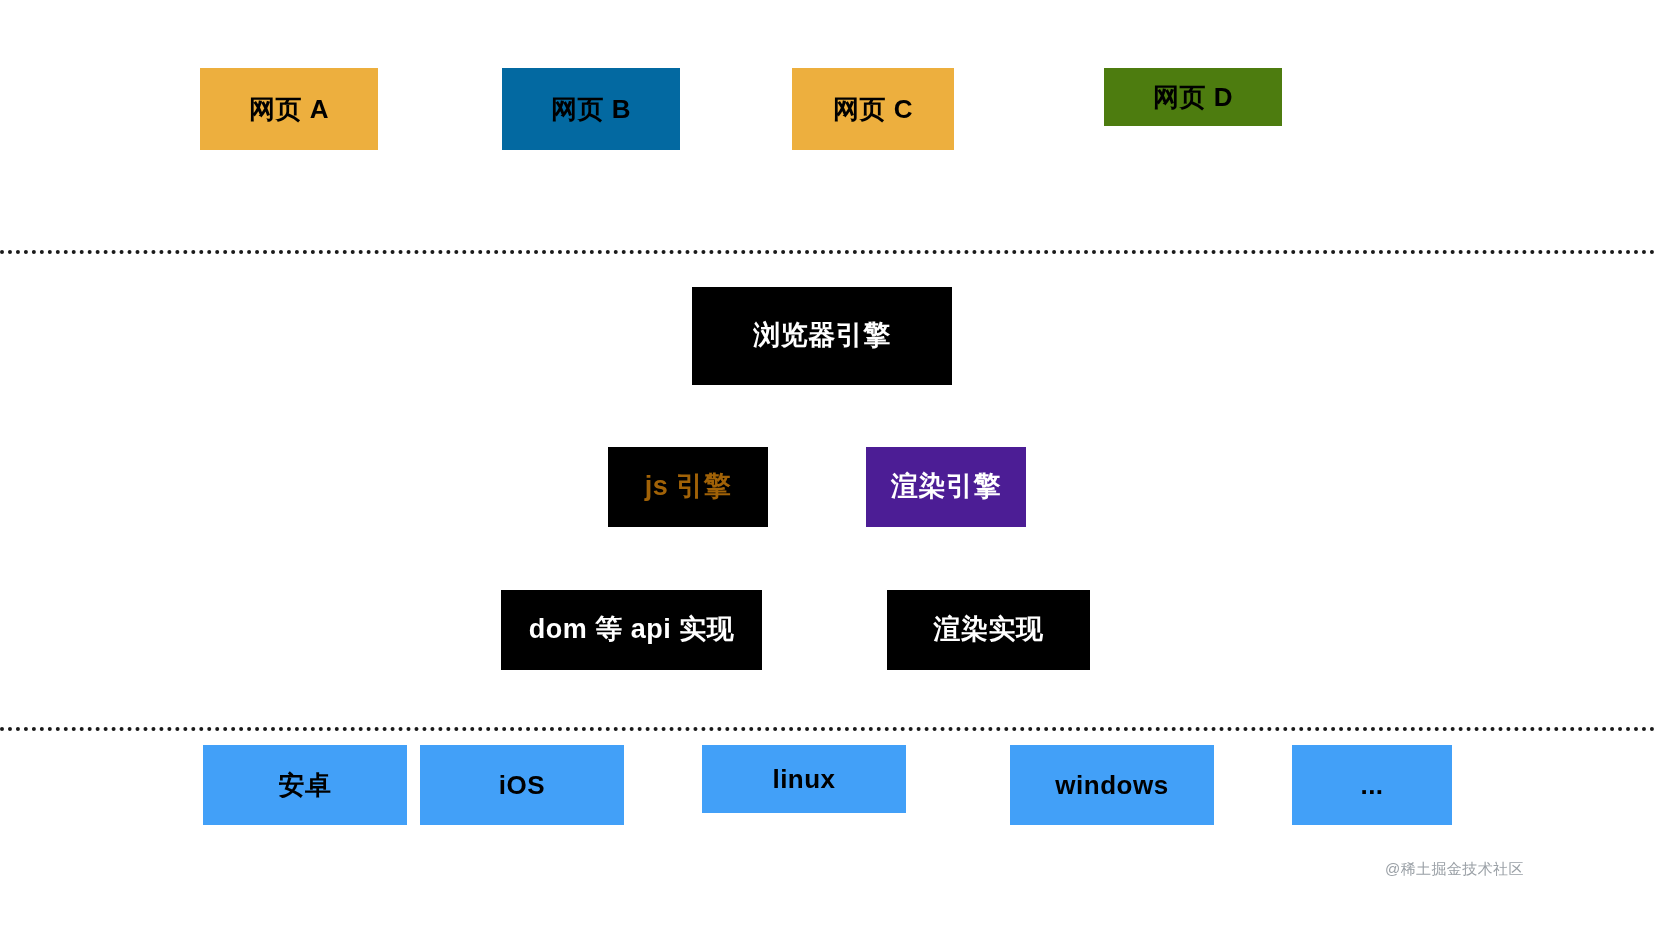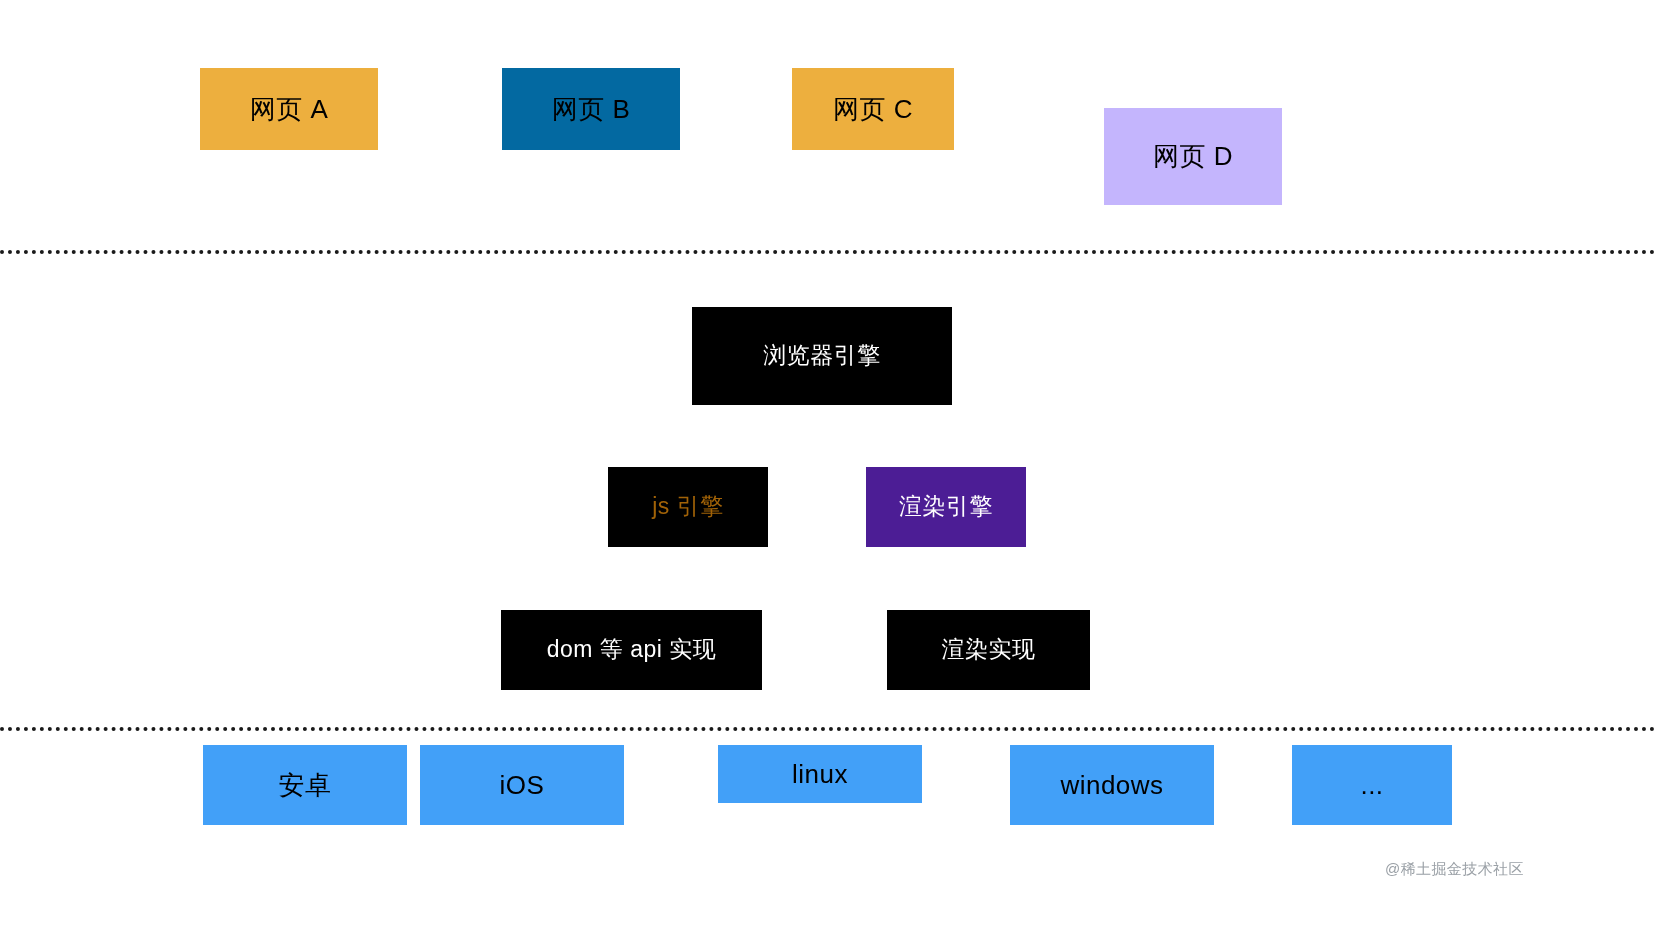--- a/index.html
+++ b/index.html
@@ -16,37 +16,36 @@
     overflow: hidden;
   }
 
   .box {
     position: absolute;
     box-sizing: border-box;
     display: flex;
     align-items: center;
     justify-content: center;
     text-align: center;
-    font-weight: 400;
+    font-weight: 700;
     letter-spacing: 0.5px;
     line-height: 1.1;
     user-select: none;
   }
 
   .box.page {
     background: #edaf3e;
     color: #000000;
     font-size: 26px;
   }
 
   .box.engine {
     background: #000000;
     color: #ffffff;
-    font-size: 23px;
-    margin-top: 20px;
+    font-size: 27px;
   }
 
   .box.os {
     background: #42a0f8;
     color: #000000;
     font-size: 26px;
   }
 
   .divider {
     position: absolute;
@@ -67,33 +66,33 @@
   }
 </style>
 </head>
 <body>
 
 <div id="canvas" style="background: rgb(255, 255, 255);">
 
   <div class="box page" style="left: 200px; top: 68px; width: 178px; height: 82px; background: rgb(237, 175, 62);">网页 A</div>
   <div class="box page" style="left: 502px; top: 68px; width: 178px; height: 82px; background: #0369a1;">网页 B</div>
   <div class="box page" style="left: 792px; top: 68px; width: 162px; height: 82px; background: rgb(237, 175, 62);">网页 C</div>
-  <div class="box page" style="left: 1104px; top: 68px; width: 178px; height: 97px; background: #c4b5fd; margin-top: 40px;">网页 D</div>
+  <div class="box page" style="left: 1104px; top: 68px; width: 178px; height: 58px; background: #4d7c0f;">网页 D</div>
 
   <div class="divider" style="top: 250px; border-top-color: rgb(26, 26, 26);"></div>
 
   <div class="box engine" style="left: 692px; top: 287px; width: 260px; height: 98px; background: rgb(0, 0, 0); color: rgb(255, 255, 255);">浏览器引擎</div>
   <div class="box engine" style="left: 608px; top: 447px; width: 160px; height: 80px; background: rgb(0, 0, 0); color: #a16207;">js 引擎</div>
   <div class="box engine" style="left: 866px; top: 447px; width: 160px; height: 80px; background: #4c1d95; color: rgb(255, 255, 255);">渲染引擎</div>
   <div class="box engine" style="left: 501px; top: 590px; width: 261px; height: 80px; background: rgb(0, 0, 0); color: rgb(255, 255, 255);">dom 等 api 实现</div>
   <div class="box engine" style="left: 887px; top: 590px; width: 203px; height: 80px; background: rgb(0, 0, 0); color: rgb(255, 255, 255);">渲染实现</div>
 
   <div class="divider" style="top: 727px; border-top-color: rgb(26, 26, 26);"></div>
 
   <div class="box os" style="left: 155px; top: 745px; width: 204px; height: 80px; background: rgb(66, 160, 248); margin-left: 48px;">安卓</div>
   <div class="box os" style="left: 420px; top: 745px; width: 204px; height: 80px; background: rgb(66, 160, 248);">iOS</div>
-  <div class="box os" style="left: 718px; top: 745px; width: 204px; height: 58px; background: rgb(66, 160, 248);">linux</div>
+  <div class="box os" style="left: 702px; top: 745px; width: 204px; height: 68px; background: rgb(66, 160, 248);">linux</div>
   <div class="box os" style="left: 1010px; top: 745px; width: 204px; height: 80px; background: rgb(66, 160, 248);">windows</div>
   <div class="box os" style="left: 1292px; top: 745px; width: 160px; height: 80px; background: rgb(66, 160, 248);">...</div>
 
   <div class="watermark" style="left: 1385px; top: 860px; color: rgb(154, 160, 166);">@稀土掘金技术社区</div>
 
 </div>
 
 </body></html>

